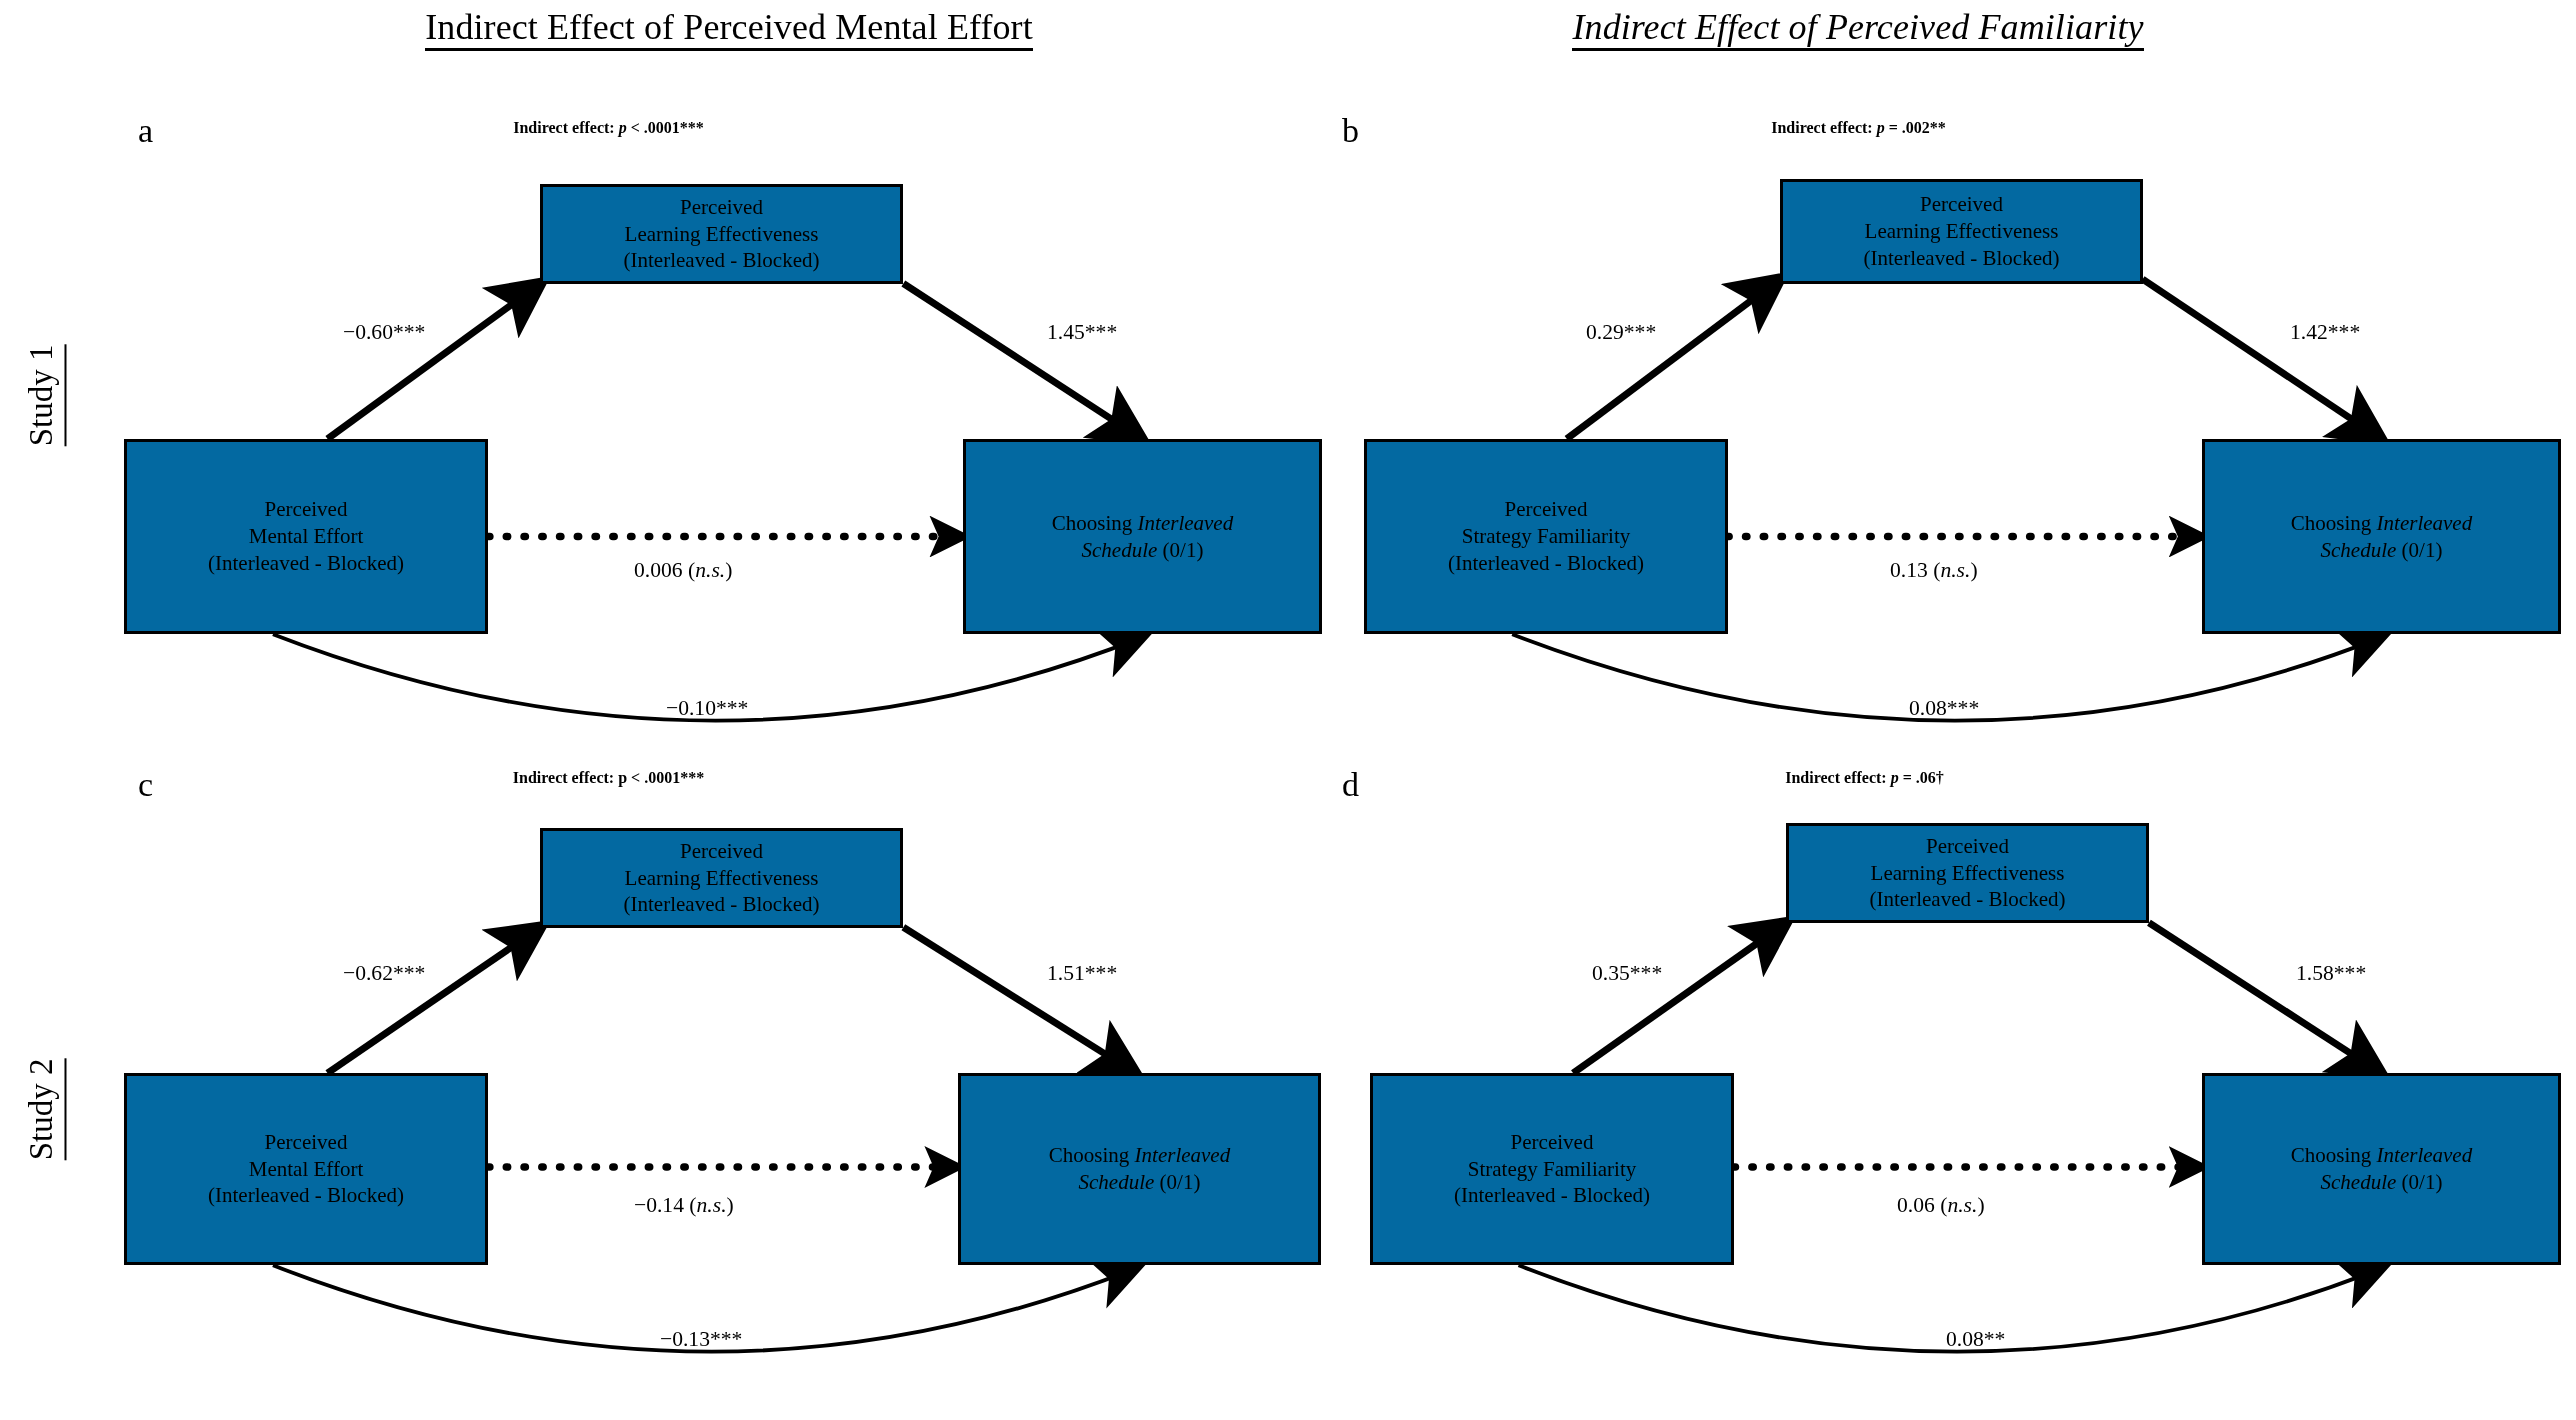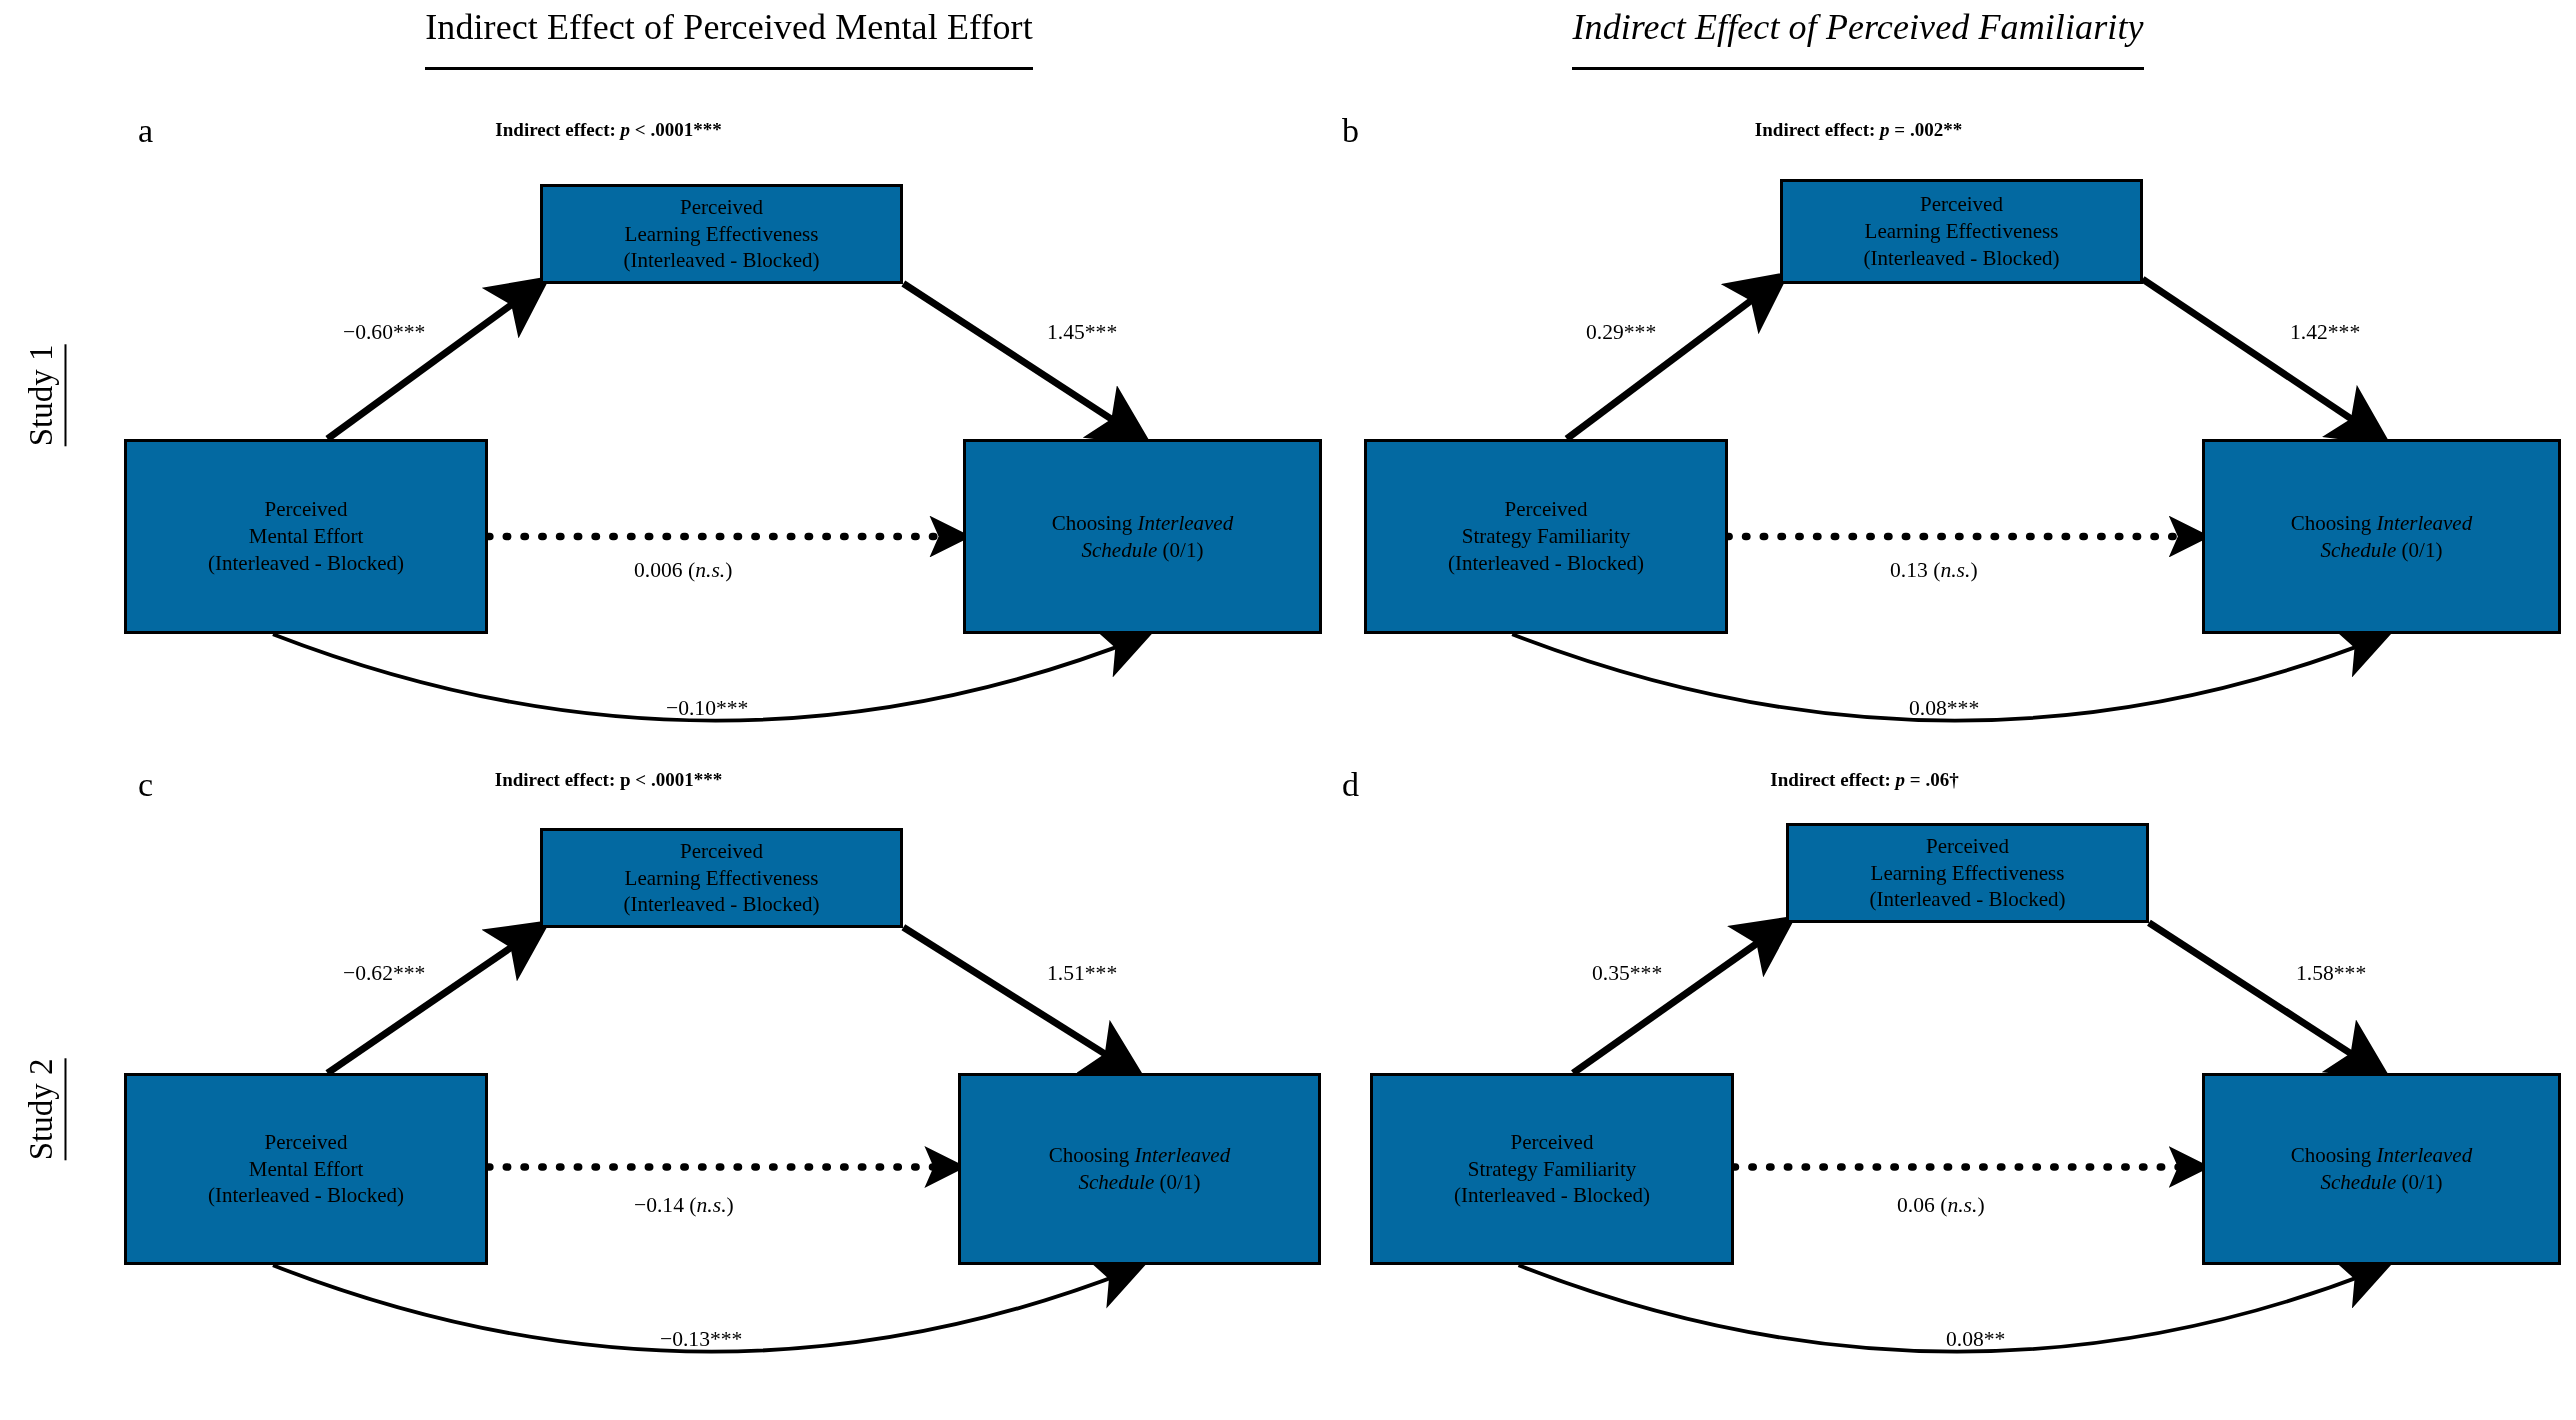--- a/index.html
+++ b/index.html
@@ -18,21 +18,21 @@
     position:absolute;
     font-size:36px;
     font-weight:400;
     text-align:center;
     white-space:nowrap;
     letter-spacing:0.1px;
   }
   .col-title .txt{
     display:inline-block;
     border-bottom:3.2px solid #000;
-    padding-bottom:19px;
+    padding-bottom:0;
   }
   #col-title-left{ left:190px; top:6.3px; width:1078px; }
   #col-title-right{ left:1319px; top:6.3px; width:1078px;font-style:italic; }
 
   
   .row-label{
     position:absolute;
     font-size:33px;
     white-space:nowrap;
     transform-origin:center center;
@@ -49,21 +49,21 @@
   
   .panel-letter{
     position:absolute;
     font-size:34px;
     line-height:1;
   }
 
   
   .indirect{
     position:absolute;
-    font-size:19px;
+    font-size:16px;
     font-weight:700;
     white-space:nowrap;
     text-align:center;
   }
   .indirect i{font-style:italic;}
 
   
   .node{
     position:absolute;
     border:3.2px solid #000;

